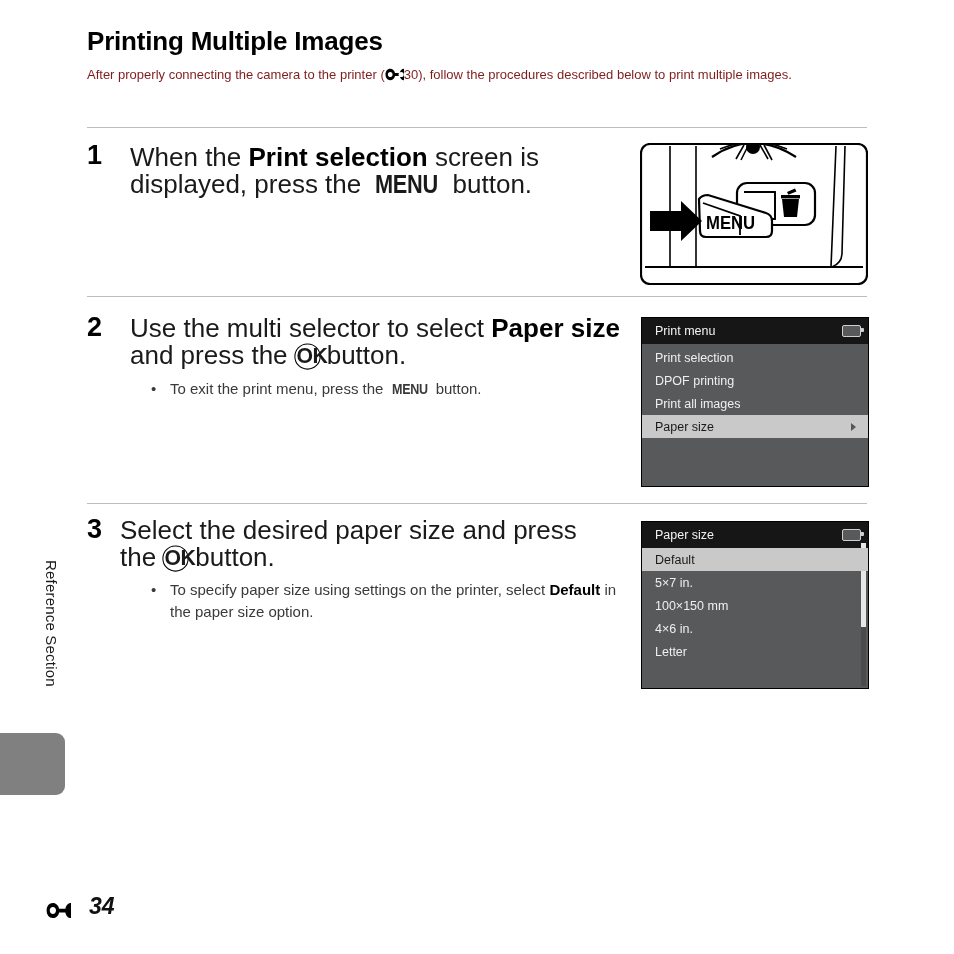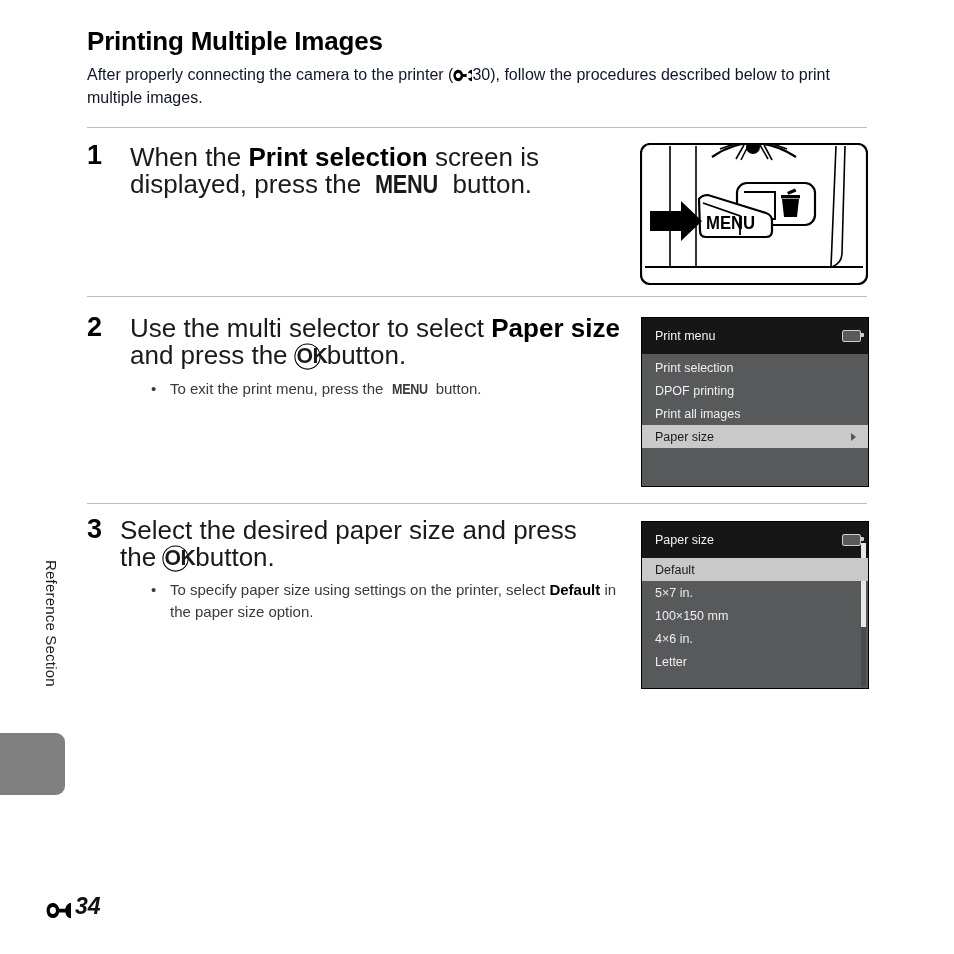--- a/index.html
+++ b/index.html
@@ -54,23 +54,23 @@
     font-weight: bold;
     letter-spacing: -0.2px;
     color: #000;
   }
 
   .intro {
     position: absolute;
     left: 87px;
     top: 63px;
     width: 782px;
-    font-size: 16px;
+    font-size: 13px;
     line-height: 23px;
-    color: #0f172a;
+    color: #7f1d1d;
   }
 
   
   .eglyph {
     display: inline-block;
     vertical-align: -2px;
     width: 19px;
     height: 13px;
   }
   .eglyph.big { width: 25px; height: 17px; vertical-align: -3px;}
@@ -160,21 +160,21 @@
     border: 1.5px solid #000;
     background: #58595b;
     box-sizing: border-box;
     overflow: hidden;
     font-size: 12.5px;
   }
   #lcd-print  { left: 641px; top: 317px; width: 228px; height: 170px; }
   #lcd-paper  { left: 641px; top: 521px; width: 228px; height: 168px; }
 
   .lcd-title {
-    height: 36px;
+    height: 26px;
     background: #161616;
     color: #f2f2f2;
     display: flex;
     align-items: center;
     padding: 0 7px 0 13px;
     font-size: 12.5px;
     position: relative;
   }
   .lcd-title .tt { flex: 1; }
   .battery {
@@ -241,21 +241,21 @@
     background: #4a4b4d;
   }
 
   
   .folio {
     position: absolute;
     left: 46px;
     top: 893px;
     display: flex;
     align-items: center;
-    gap: 4px;
+    gap: 18px;
     font-size: 23px;
     font-style: italic;
     font-weight: bold;
     color: #111;
   }
 </style>
 </head>
 <body>
 
 <div class="page">

